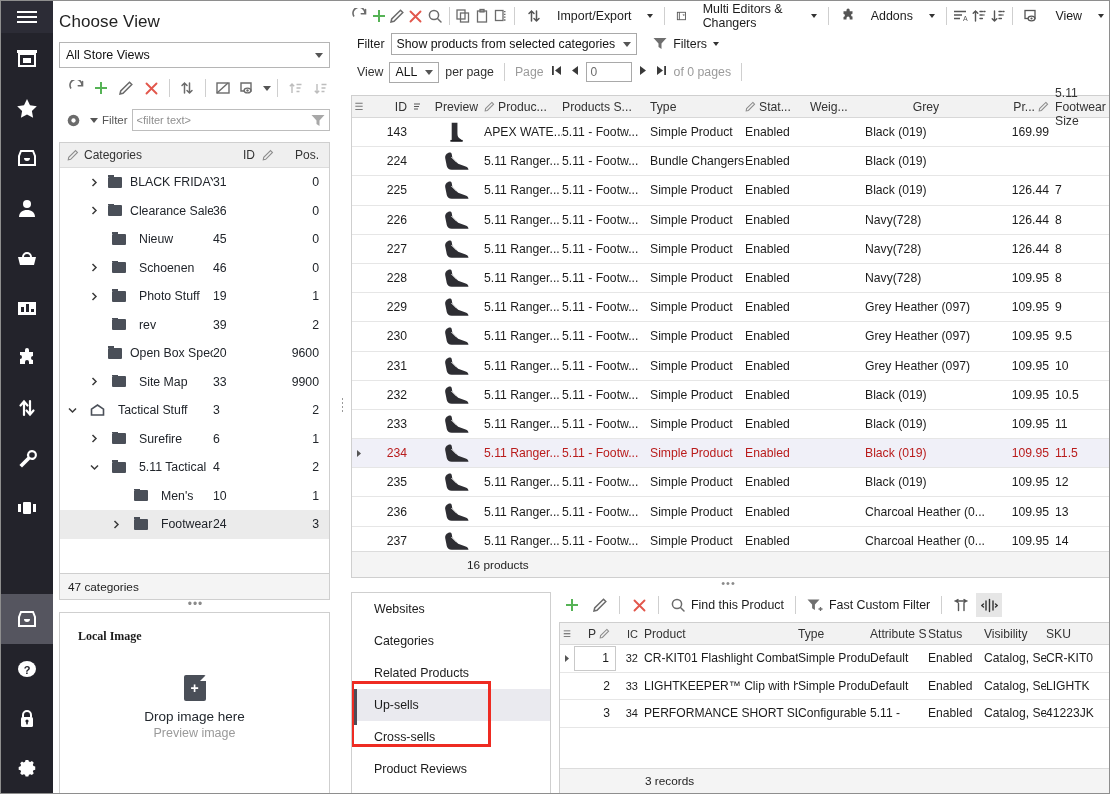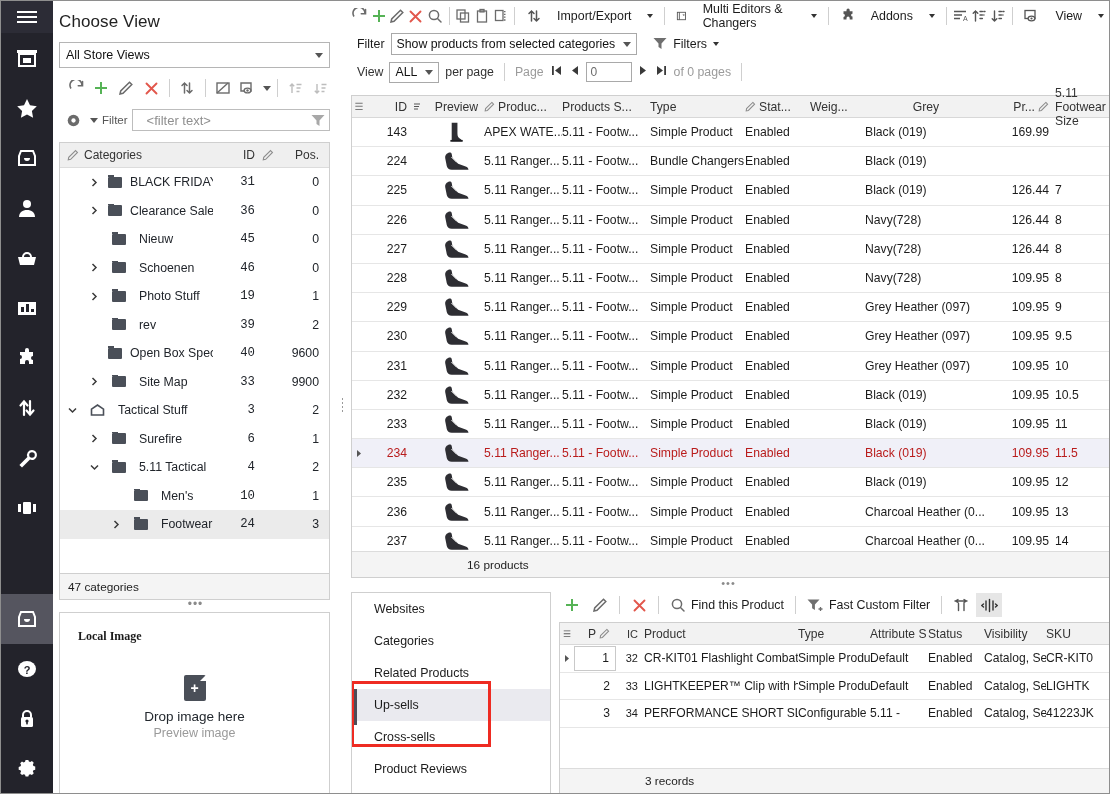--- a/index.html
+++ b/index.html
@@ -32,33 +32,33 @@
   .storeview .cap{ flex:1; }
   .caret{ width:0;height:0;border-left:4px solid transparent;border-right:4px solid transparent;border-top:5px solid #555; }
 
   .lefttools{ display:flex; align-items:center; gap:2px; padding:8px 6px 4px 12px; }
   .tbtn{ width:25px;height:24px; display:flex;align-items:center;justify-content:center; cursor:pointer; }
   .vsep{ width:1px; height:18px; background:#cfcfcf; margin:0 4px; }
 
   .filterrow{ display:flex; align-items:center; gap:4px; padding:4px 8px 6px 8px; }
   .filterrow .lbl{ color:#555; font-size:11.5px; }
   .fbox{ flex:1; height:22px; border:1px solid #bdbdbd; background:#fff; display:flex; align-items:center; padding:0 4px; }
-  .fbox .ph{ flex:1; color:#8f8f8f; font-size:13px;margin-left:10px; }
+  .fbox .ph{ flex:1; color:#8f8f8f; font-size:11px; }
 
   .treewrap{ margin:4px 8px 0 6px; border:1px solid #cfcfcf; height:432px; display:flex; flex-direction:column; background:#fff;}
   .treehead{ display:flex; align-items:center; height:25px; background:#efefef; border-bottom:1px solid #dcdcdc; font-size:12px; color:#333; }
   .treehead .c1{ flex:1; display:flex; align-items:center; gap:5px; padding-left:7px; }
   .treehead .c2{ width:42px; text-align:right; }
   .treehead .c3{ width:26px; display:flex; justify-content:center; }
   .treehead .c4{ width:48px; text-align:right; padding-right:10px; }
   .tbody{ flex:1 1 auto; overflow:hidden; }
   .trow{ display:flex; align-items:center; height:28.5px; font-size:12.3px; color:#21252b; }
   .trow.sel{ background:#ebebeb; }
   .trow .name{ flex:1; display:flex; align-items:center; gap:4px; overflow:hidden; white-space:nowrap; }
-  .trow .id{ width:42px; text-align:right;font-family:Liberation Mono, monospace; }
+  .trow .id{ width:42px; text-align:left; }
   .trow .pad{ width:26px; }
   .trow .pos{ width:48px; text-align:right; padding-right:10px; }
   .chev{ width:12px; display:inline-flex; align-items:center; justify-content:center; color:#3b3b3b; font-size:11px; flex:none; cursor:pointer;}
   .dots{ width:12px; flex:none; }
   .folder{ width:14px;height:11px; background:#4a4f58; border-radius:1px; position:relative; flex:none;}
   .folder:before{ content:""; position:absolute; left:0; top:-3px; width:6px;height:3px;background:#4a4f58;border-radius:1px 1px 0 0;}
   .homeico{ width:15px;height:12px; flex:none; }
   .treefoot{ height:26px; border-top:1px solid #dcdcdc; background:#f4f4f4; display:flex; align-items:center; padding-left:8px; font-size:11.8px; color:#222;}
 
   .dragdots{ text-align:center; color:#8a8a8a; font-size:12px; letter-spacing:1px; line-height:8px; height:10px;}
@@ -455,21 +455,21 @@
               <span class="pos">2</span>
             </div>
             <div class="trow">
               <span class="name" style="padding-left:28px">
                 <span class="dots"></span>
                 <span style="width:4px;display:inline-block"></span>
                 <span class="folder"></span>
                 <span style="width:5px;display:inline-block"></span>
                 <span>Open Box Spec...</span>
               </span>
-              <span class="id">40</span>
+              <span class="id">20</span>
               <span class="pad"></span>
               <span class="pos">9600</span>
             </div>
             <div class="trow">
               <span class="name" style="padding-left:28px">
                 <span class="chev">
                   <svg width="7" height="9" viewBox="0 0 7 9" fill="none" stroke="#3b3b3b" stroke-width="1.5">
                     <path d="M1.5 1l3.5 3.5L1.5 8"></path>
                   </svg>
                 </span>

